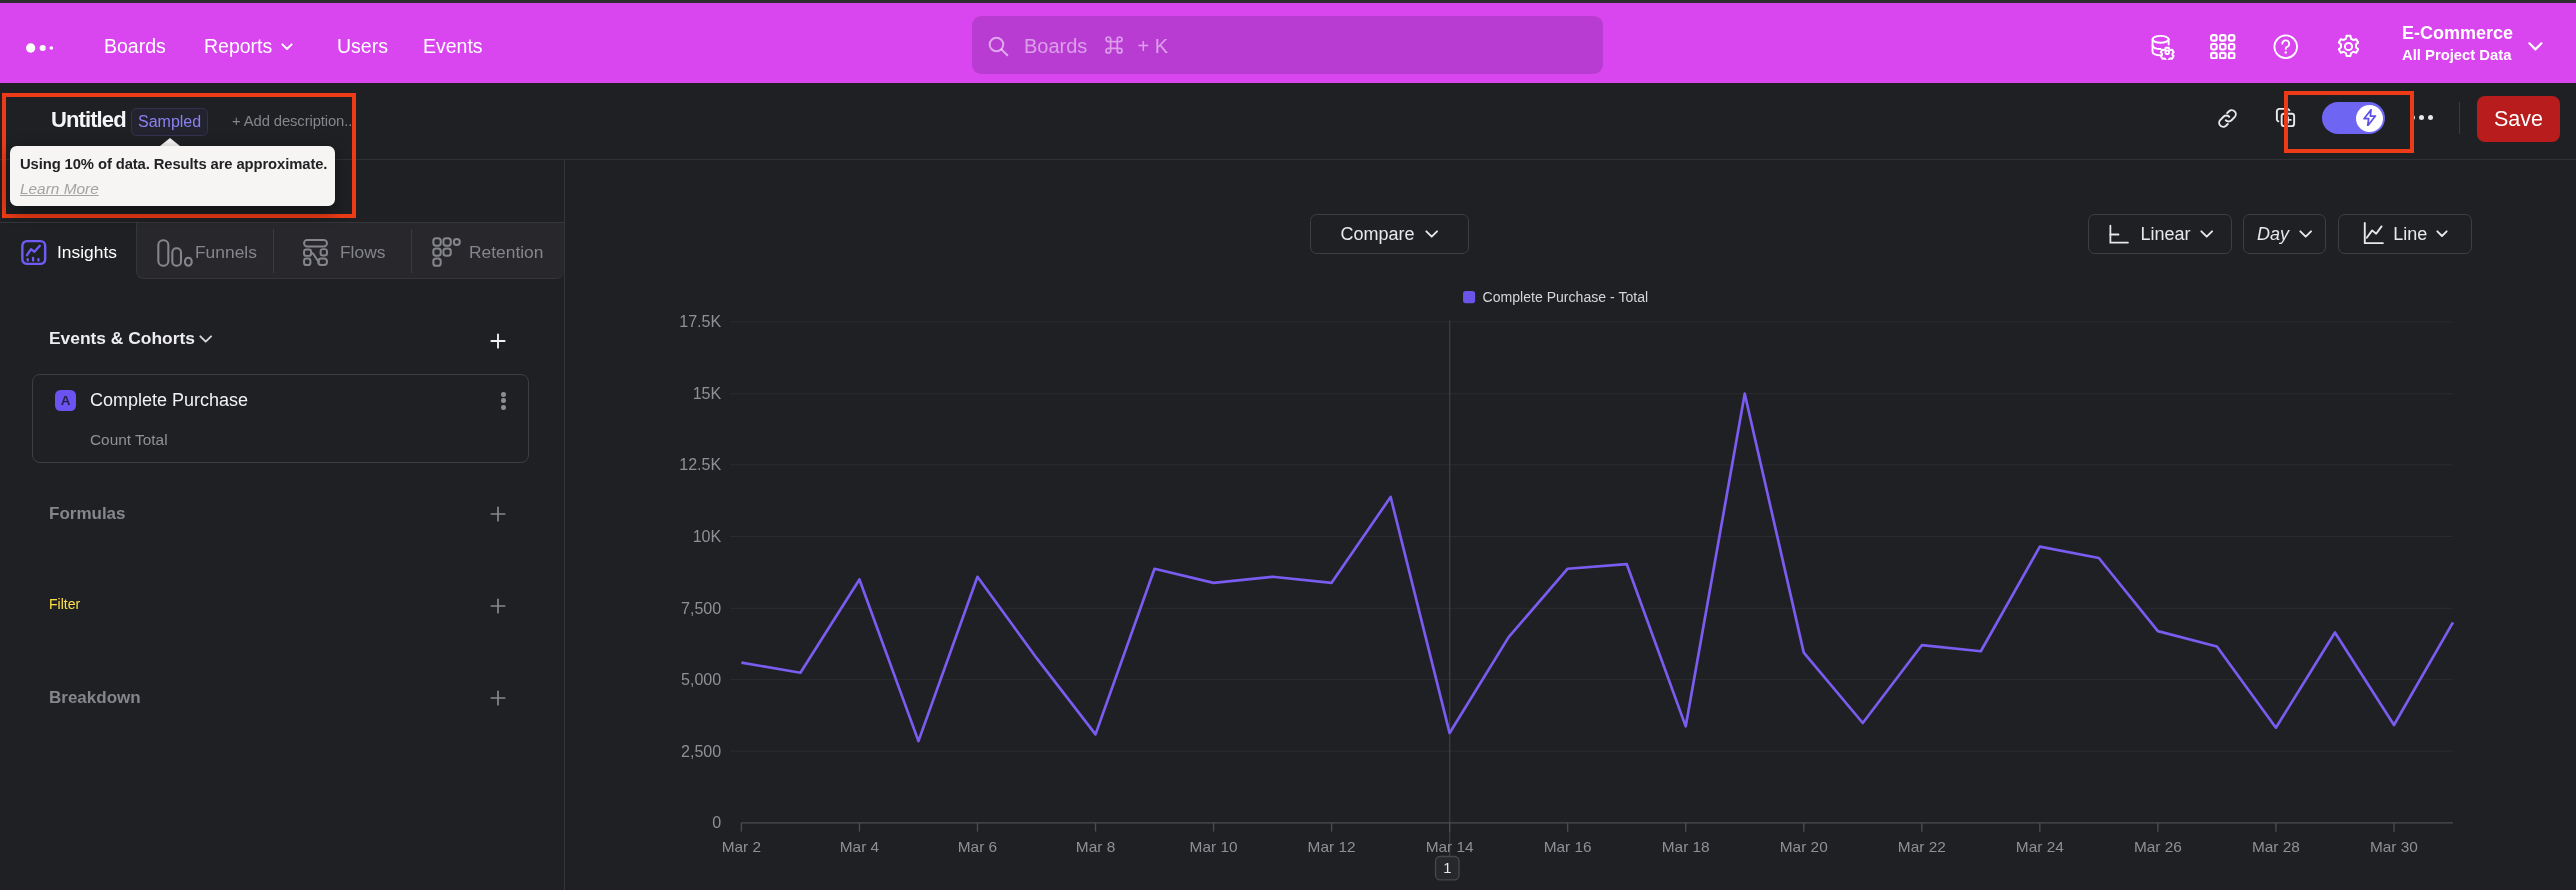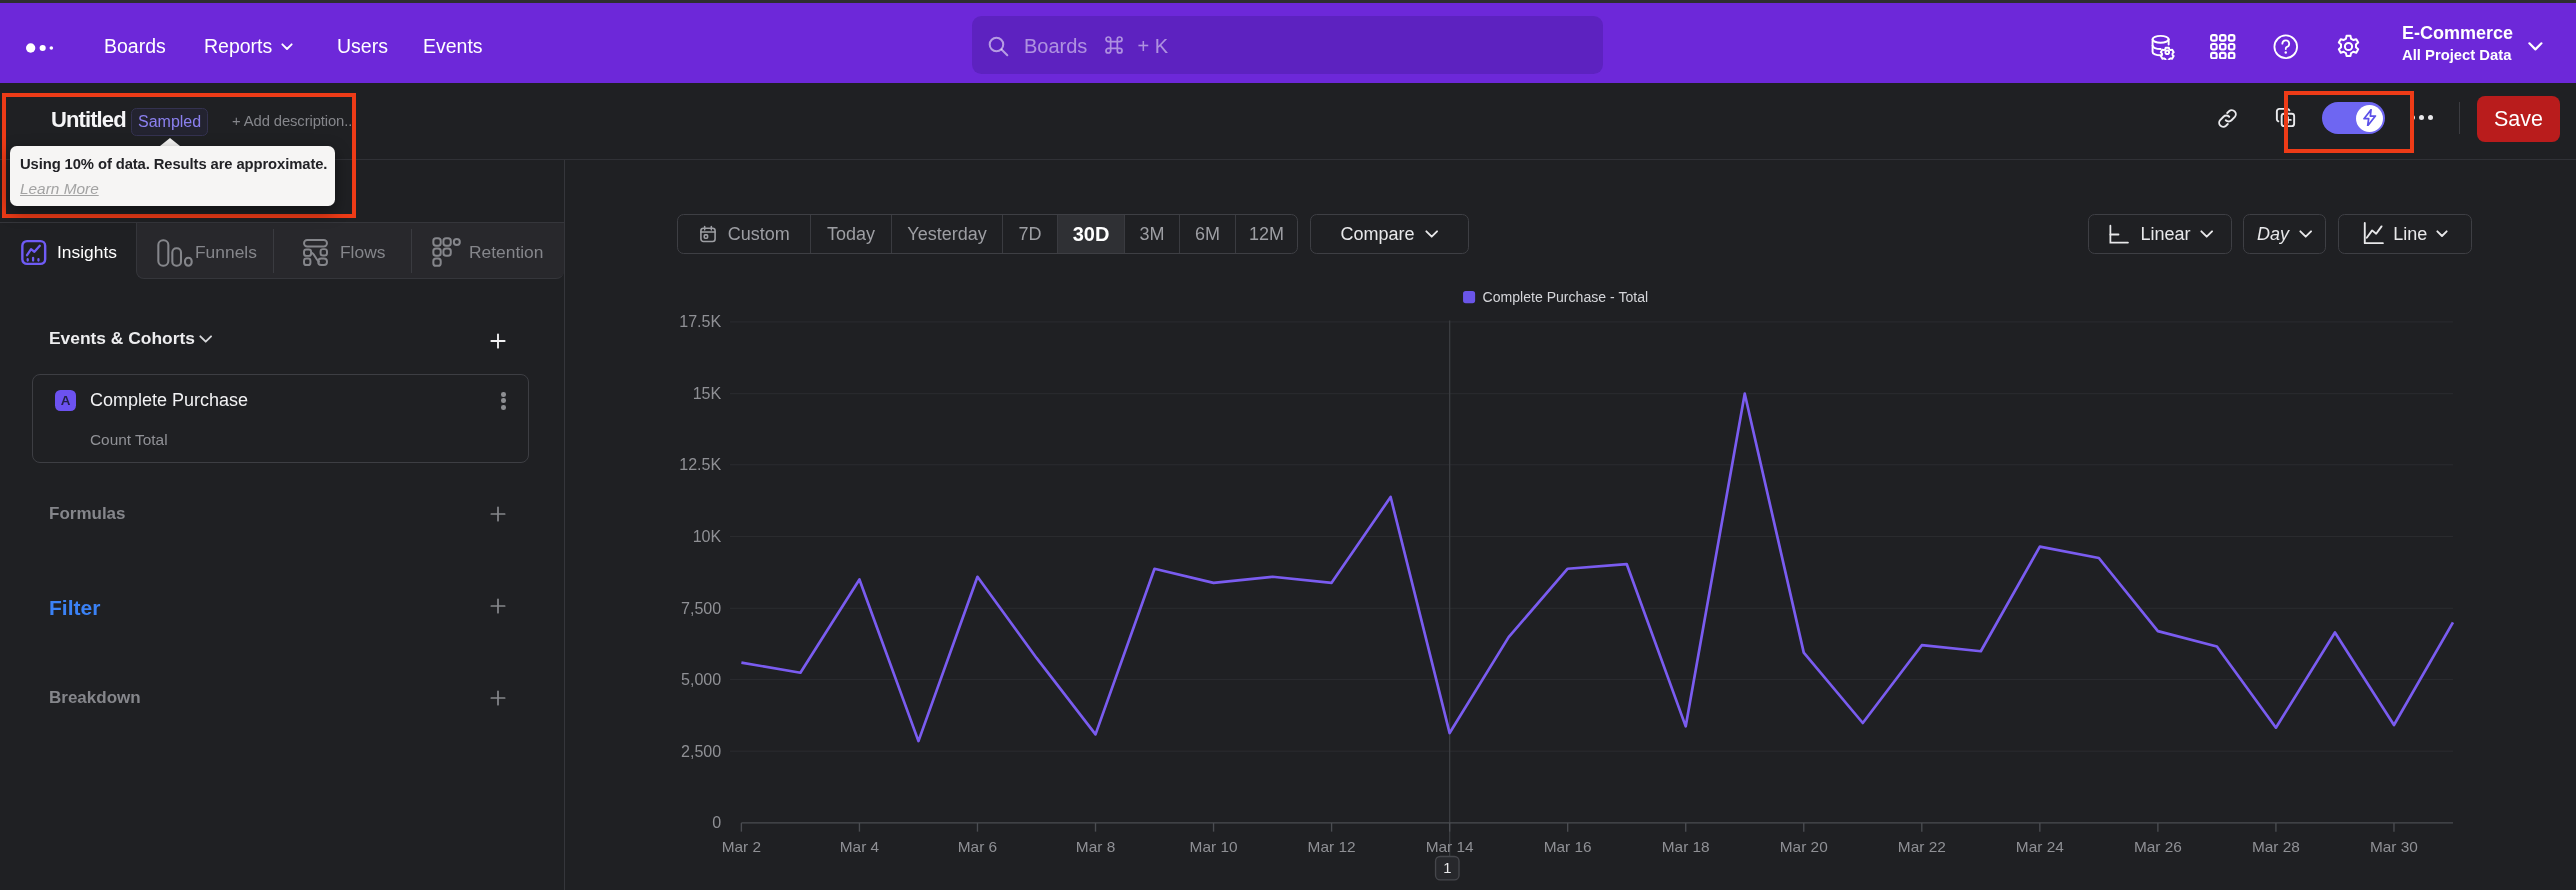--- a/index.html
+++ b/index.html
@@ -8,21 +8,21 @@
          background:#1F2023; font-family:"Liberation Sans", sans-serif; }
   .abs { position:absolute; }
   svg { display:block; }
 </style>
 </head>
 <body>
 <div id="app">
 
   <div class="abs" style="left:0;top:0;width:2576px;height:2.7px;background:#2E2E30;"></div>
 
-  <div class="abs" style="left:0;top:2.7px;width:2576px;height:81px;background:#6d28d9;">
+  <div class="abs" style="left:0;top:2.7px;width:2576px;height:81px;background:#d946ef;">
 
     <svg class="abs" style="left:25.5px;top:40px;" width="30" height="10" viewBox="0 0 45 15">
       <circle cx="7" cy="7.5" r="7" fill="#fff"></circle>
       <circle cx="25" cy="7.5" r="4.6" fill="#fff"></circle>
       <circle cx="38" cy="7.5" r="2.7" fill="#fff"></circle>
     </svg>
     <div class="abs navlink" style="left:104px;top:32px;font-size:19.5px;color:#fff;">Boards</div>
     <div class="abs navlink" style="left:204px;top:32px;font-size:19.5px;color:#fff;">Reports</div>
     <svg class="abs" style="left:281px;top:40px;" width="12" height="8" viewBox="0 0 18 12">
       <path d="M2 2 L9 9 L16 2" fill="none" stroke="#fff" stroke-width="2.8" stroke-linecap="round" stroke-linejoin="round"></path>
@@ -160,43 +160,29 @@
   <div class="abs" style="left:90px;top:390px;font-size:18px;color:#F2F2F4;">Complete Purchase</div>
   <div class="abs" style="left:501px;top:392px;width:4.7px;height:4.7px;border-radius:50%;background:#8D8E92;"></div>
   <div class="abs" style="left:501px;top:398px;width:4.7px;height:4.7px;border-radius:50%;background:#8D8E92;"></div>
   <div class="abs" style="left:501px;top:405px;width:4.7px;height:4.7px;border-radius:50%;background:#8D8E92;"></div>
   <div class="abs" style="left:90px;top:431px;font-size:15.4px;color:#909196;">Count Total</div>
 
   <div class="abs" style="left:49px;top:504px;font-size:17px;font-weight:bold;color:#85868B;">Formulas</div>
   <svg class="abs" style="left:490px;top:506px;" width="16" height="16" viewBox="0 0 24 24">
     <path d="M12 2 V22 M2 12 H22" stroke="#85868B" stroke-width="2.6" stroke-linecap="round"></path>
   </svg>
-  <div class="abs" style="left:49px;top:596px;font-size:21px;font-weight:bold;color:#3b82f6;">Filter</div>
+  <div class="abs" style="left:49px;top:596px;font-size:14px;font-weight:normal;color:#fde047;">Filter</div>
   <svg class="abs" style="left:490px;top:598px;" width="16" height="16" viewBox="0 0 24 24">
     <path d="M12 2 V22 M2 12 H22" stroke="#85868B" stroke-width="2.6" stroke-linecap="round"></path>
   </svg>
   <div class="abs" style="left:49px;top:688px;font-size:17px;font-weight:bold;color:#85868B;">Breakdown</div>
   <svg class="abs" style="left:490px;top:690px;" width="16" height="16" viewBox="0 0 24 24">
     <path d="M12 2 V22 M2 12 H22" stroke="#85868B" stroke-width="2.6" stroke-linecap="round"></path>
   </svg>
 
-  <div class="abs" style="left:677px;top:214px;width:621px;height:40px;border:1.3px solid #3E3F44;border-radius:6.7px;display:flex;align-items:stretch;overflow:hidden;">
-    <div class="seg" style="width:133px;"><svg style="margin-right:9.4px;" width="20" height="20" viewBox="0 0 24 24" fill="none" stroke="#9d9ea3" stroke-width="1.9" stroke-linecap="round">
-          <rect x="3.5" y="5" width="17" height="16" rx="3"></rect>
-          <path d="M8 3 v4 M16 3 v4 M3.5 9.5 h17"></path>
-          <rect x="7.5" y="13" width="4" height="4" rx="1"></rect>
-        </svg>Custom</div>
-    <div class="seg" style="width:81px;">Today</div>
-    <div class="seg" style="width:111px;">Yesterday</div>
-    <div class="seg" style="width:55px;">7D</div>
-    <div class="seg segactive" style="width:67px;">30D</div>
-    <div class="seg" style="width:55px;">3M</div>
-    <div class="seg" style="width:56px;">6M</div>
-    <div class="seg" style="width:61px;border-right:none;">12M</div>
-  </div>
   <div class="abs btn" style="left:1310px;top:214px;width:159px;">Compare<svg style="margin-left:10.7px;" width="13.4" height="8.7" viewBox="0 0 20 13">
         <path d="M2 2 L10 10 L18 2" fill="none" stroke="#E8E8EA" stroke-width="2.8" stroke-linecap="round" stroke-linejoin="round"></path>
       </svg></div>
 
   <div class="abs btn" style="left:2088px;top:214px;width:144px;">
     <svg style="margin-right:10.7px;" width="23" height="23" viewBox="0 0 34 34" fill="none" stroke="#E8E8EA" stroke-width="2.6" stroke-linecap="round">
         <path d="M5 4 V29 H31"></path>
         <path d="M5 17 H17"></path>
       </svg>
     Linear<svg style="margin-left:9.4px;" width="13.4" height="8.7" viewBox="0 0 20 13">

